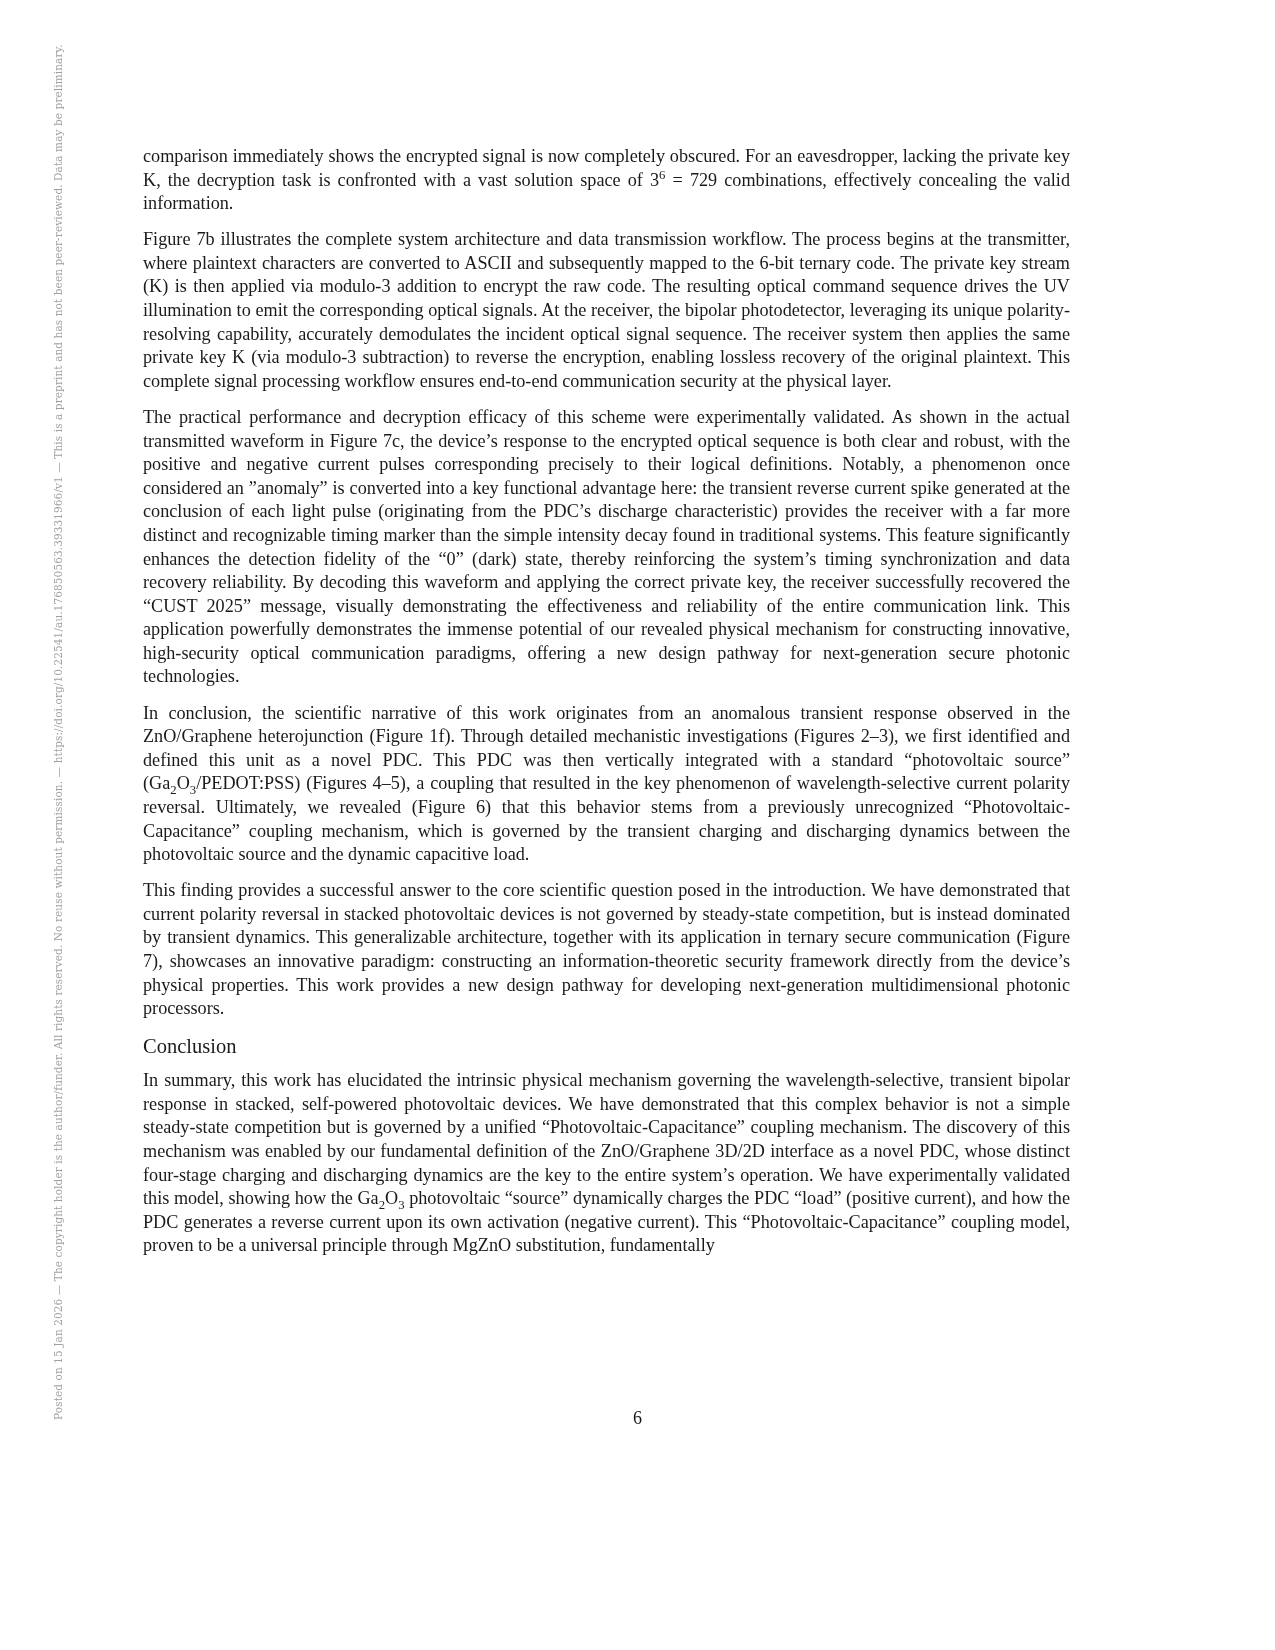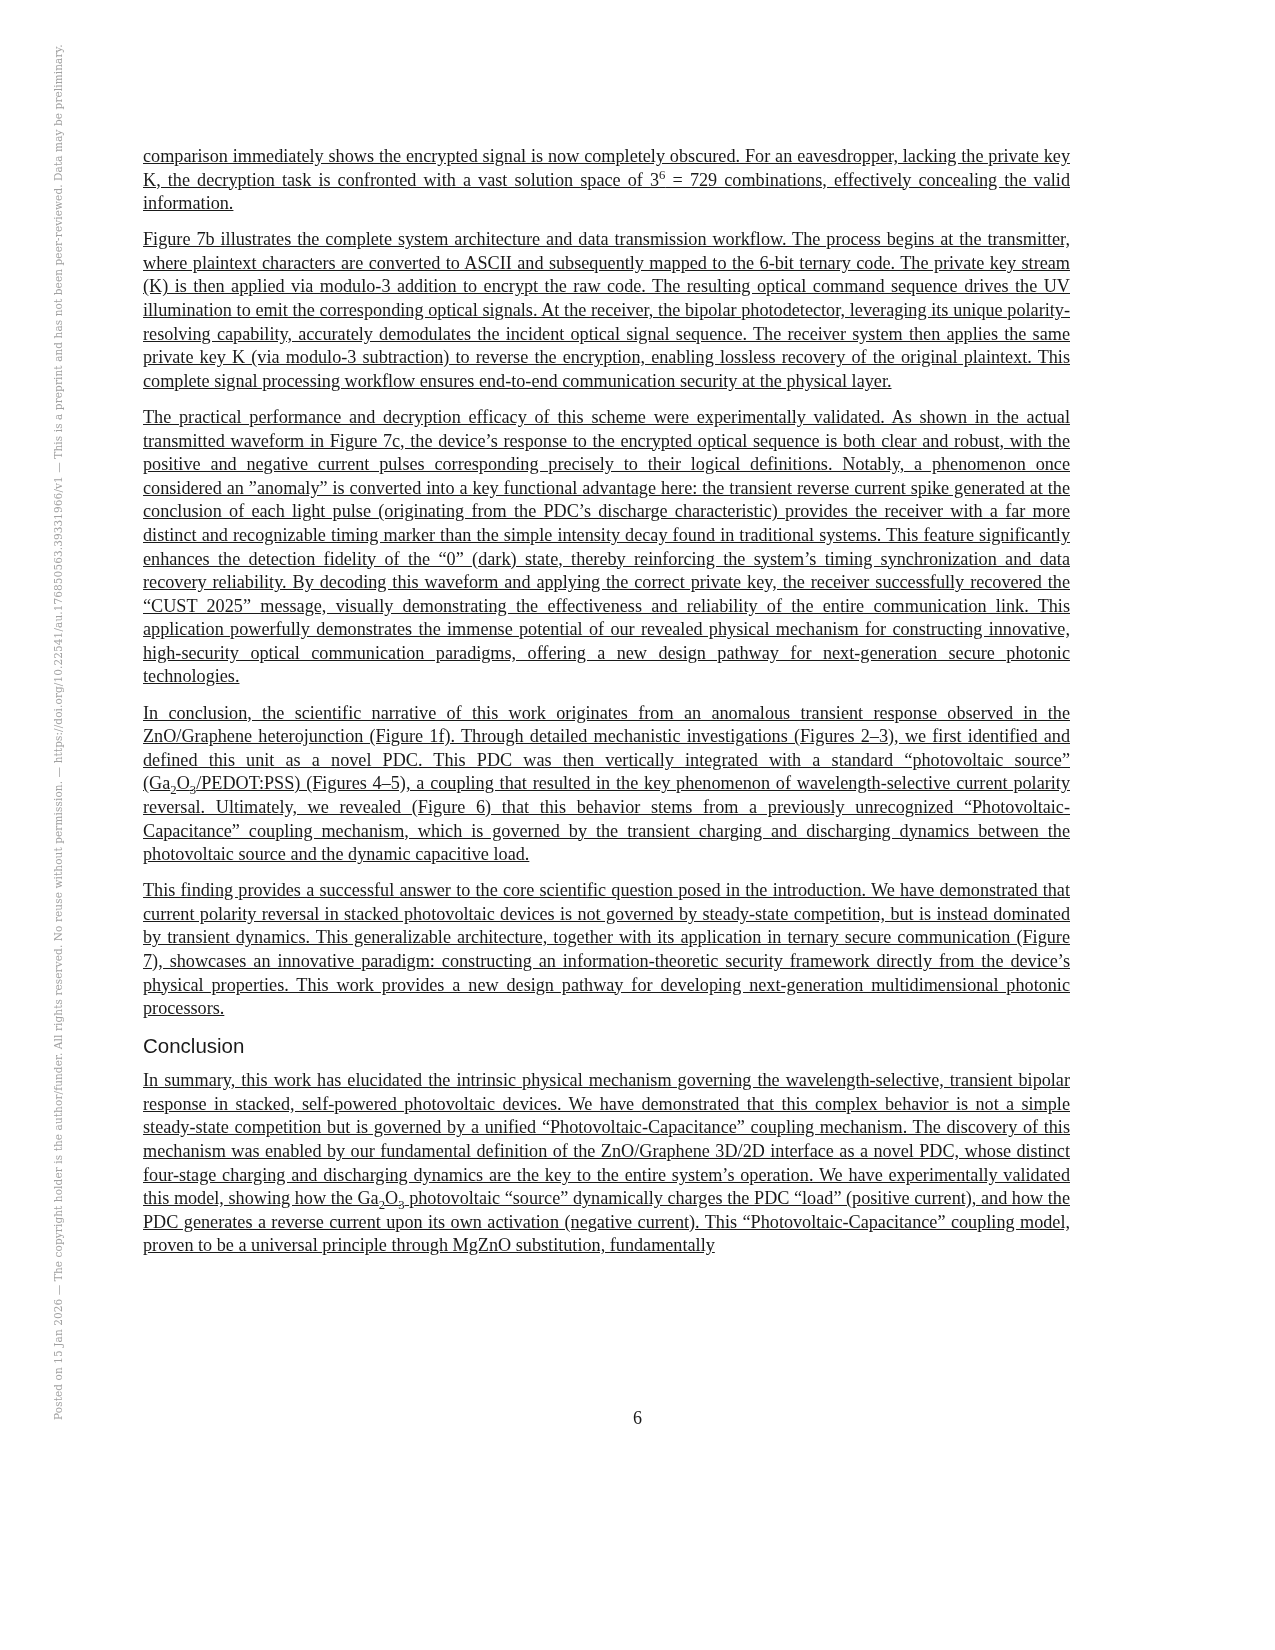--- a/index.html
+++ b/index.html
@@ -25,24 +25,23 @@
     width: 927px;
     font-family: "Liberation Serif", "DejaVu Serif", serif;
     font-size: 18.2px;
     line-height: 23.6px;
     color: #1a1a1a;
   }
   .content p {
     margin: 0 0 12.5px 0;
     text-align: justify;
     hyphens: auto;
-    text-decoration: underline;
   }
   .content h2 {
-    font-family: Liberation Sans, sans-serif;
+    font-family: Liberation Serif, serif;
     font-weight: normal;
     font-size: 20.5px;
     margin: 2px 0 10px 0;
     line-height: 26px;
     color: #1a1a1a;
   }
   .page-number {
     position: absolute;
     top: 1408px;
     left: 0;

